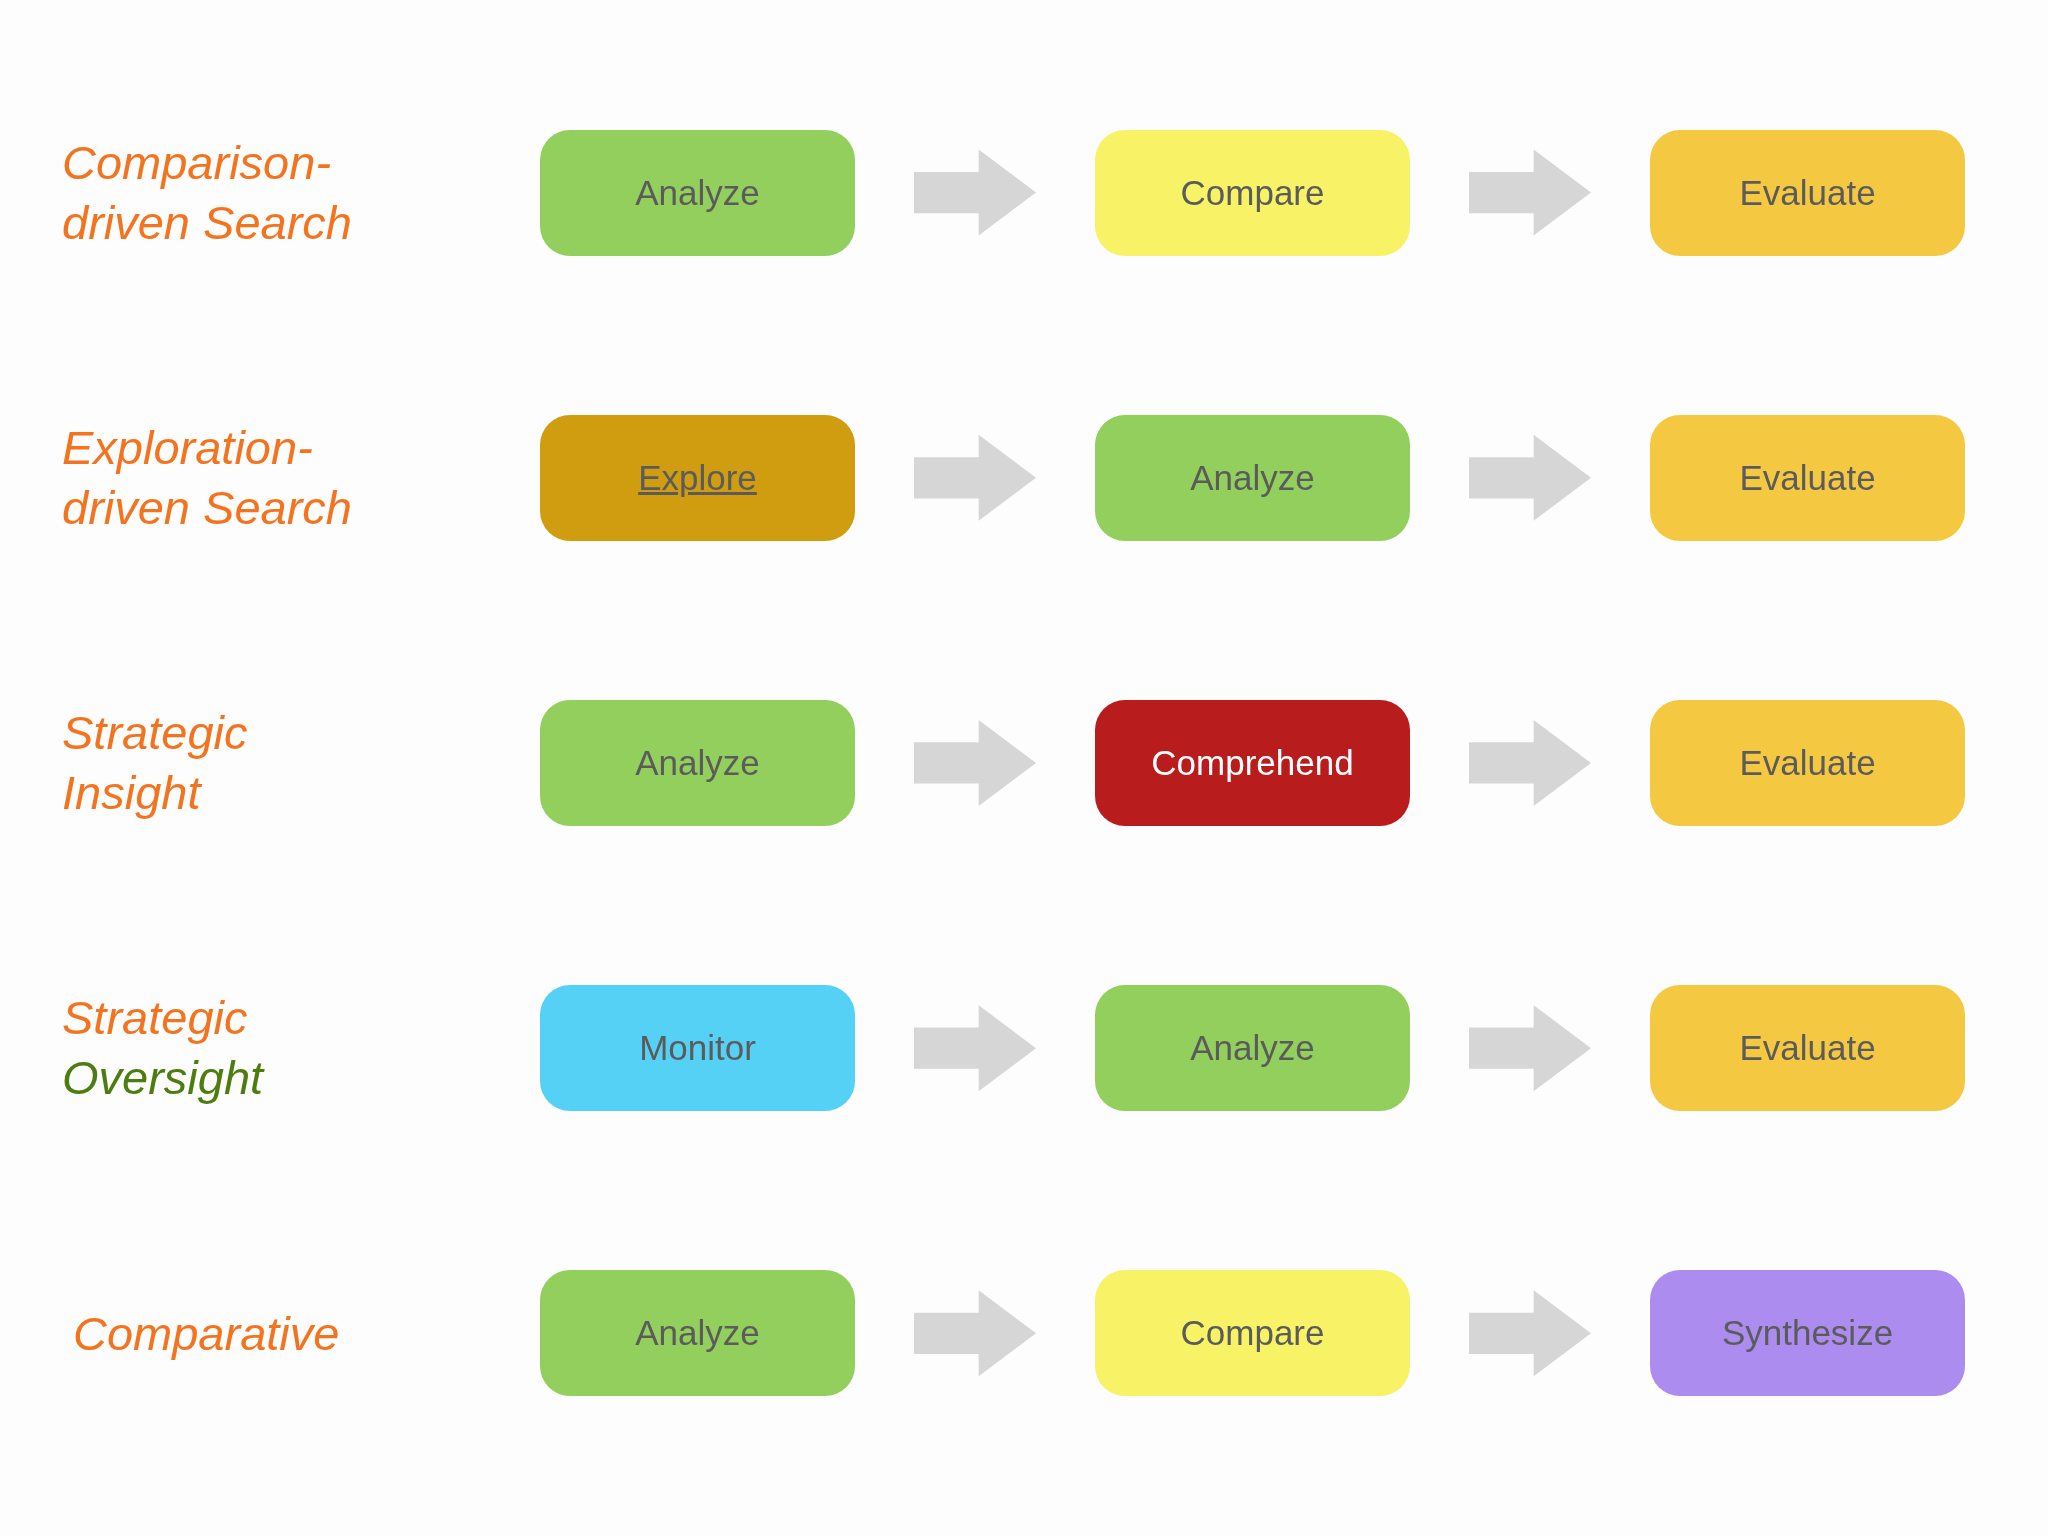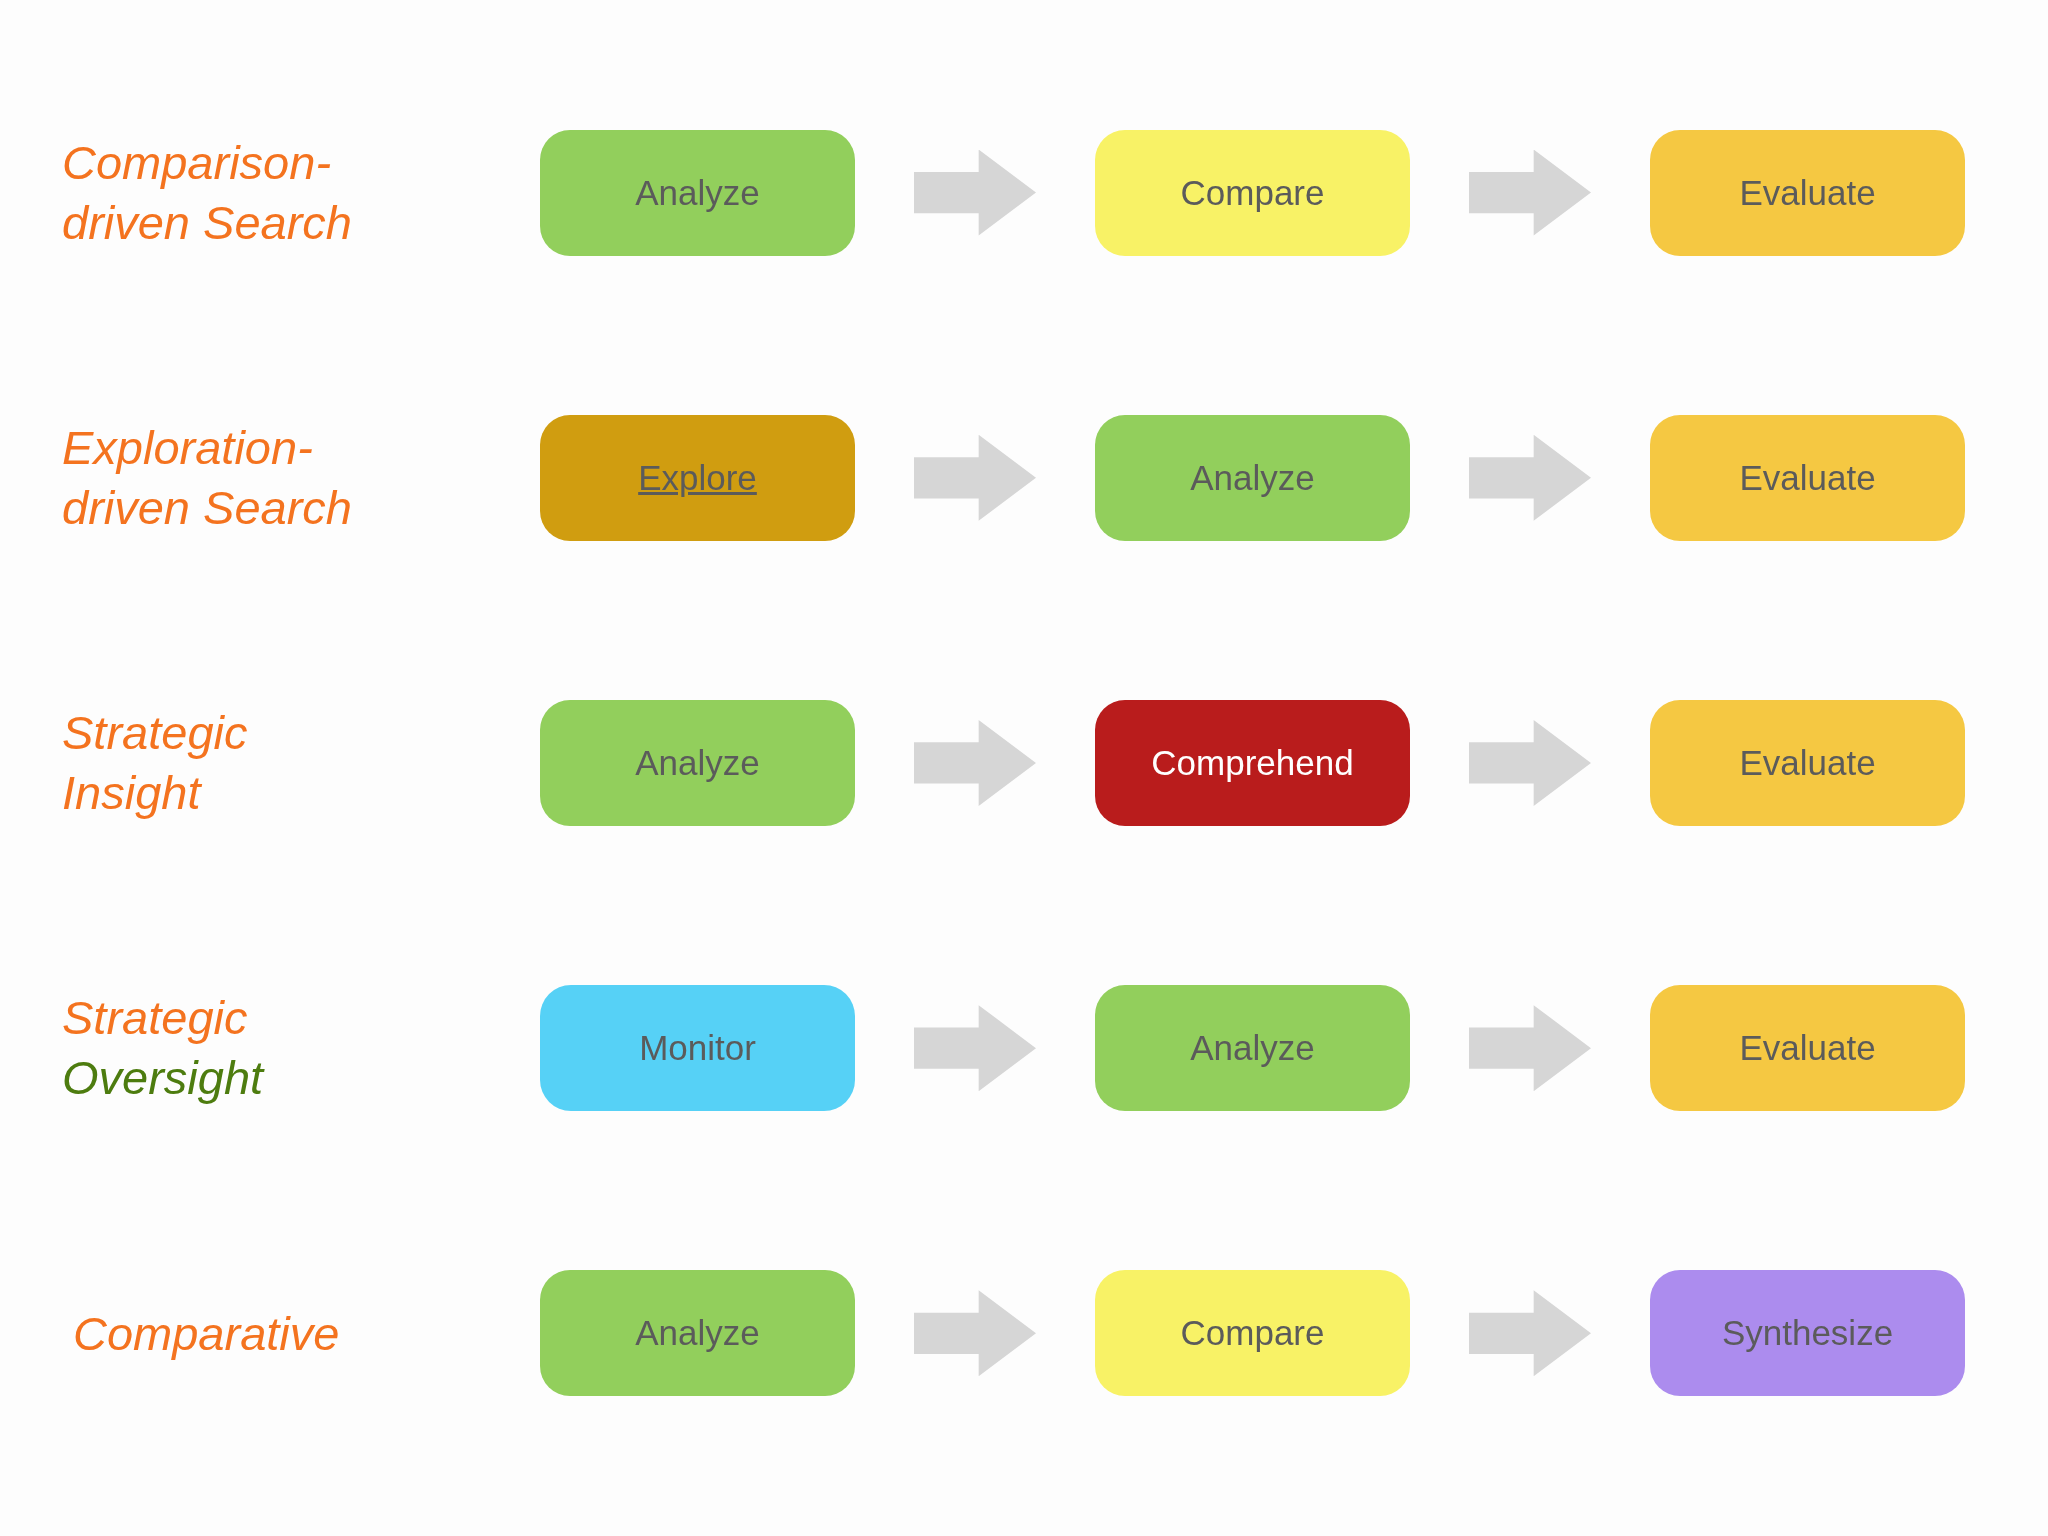--- a/index.html
+++ b/index.html
@@ -123,21 +123,21 @@
     <div class="step-box" style="background: rgb(245, 200, 66); color: rgb(91, 91, 91);">
       <span>Evaluate</span>
     </div>
   </div>
 
   <div class="flow-row">
     <div class="row-label">
       <div style="color: rgb(244, 115, 31);">Strategic</div>
       <div style="color: #4d7c0f;">Oversight</div>
     </div>
-    <div class="step-box" style="background: rgb(86, 209, 246); color: rgb(91, 91, 91); border-radius: 31px;">
+    <div class="step-box" style="background: rgb(86, 209, 246); color: rgb(91, 91, 91);">
       <span>Monitor</span>
     </div>
     <div class="arrow-wrap">
       <div class="arrow" style="background: rgb(214, 214, 214);"></div>
     </div>
     <div class="step-box" style="background: rgb(146, 207, 92); color: rgb(91, 91, 91);">
       <span>Analyze</span>
     </div>
     <div class="arrow-wrap">
       <div class="arrow" style="background: rgb(214, 214, 214);"></div>

